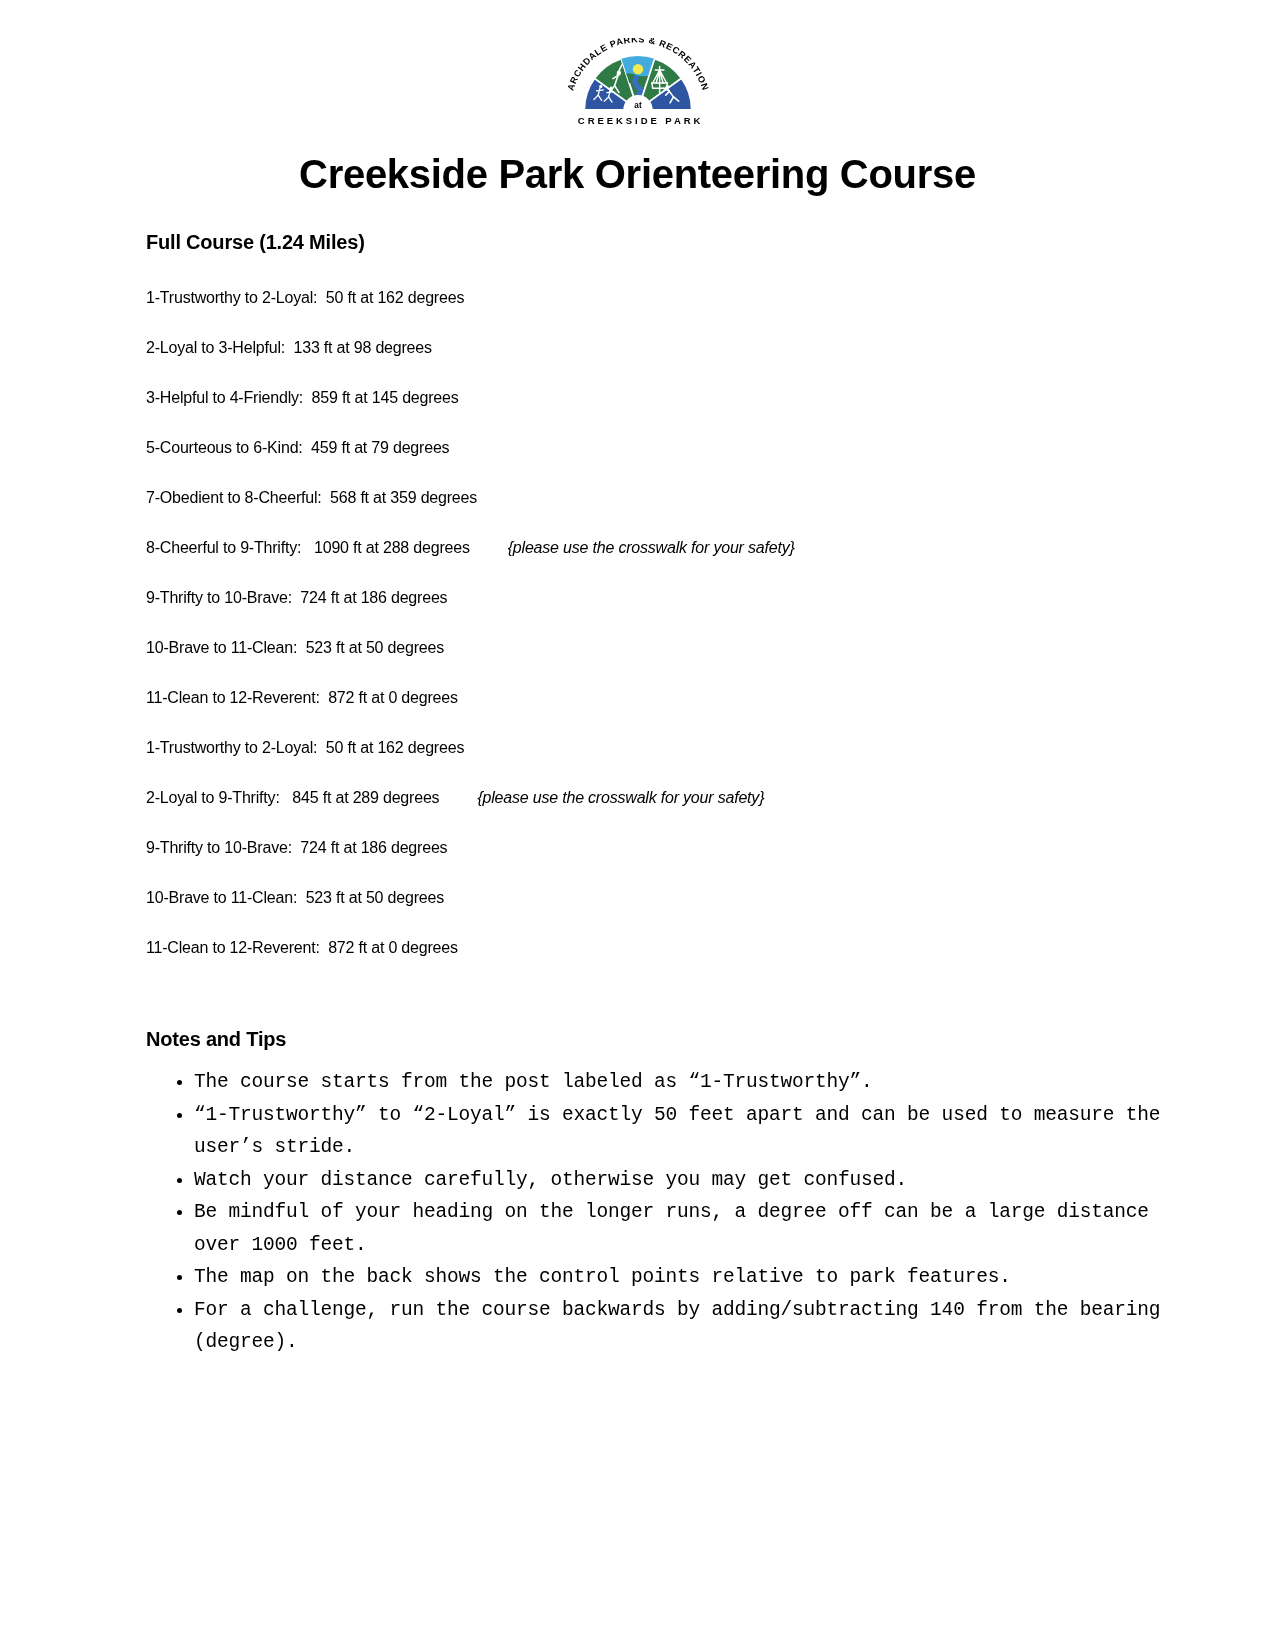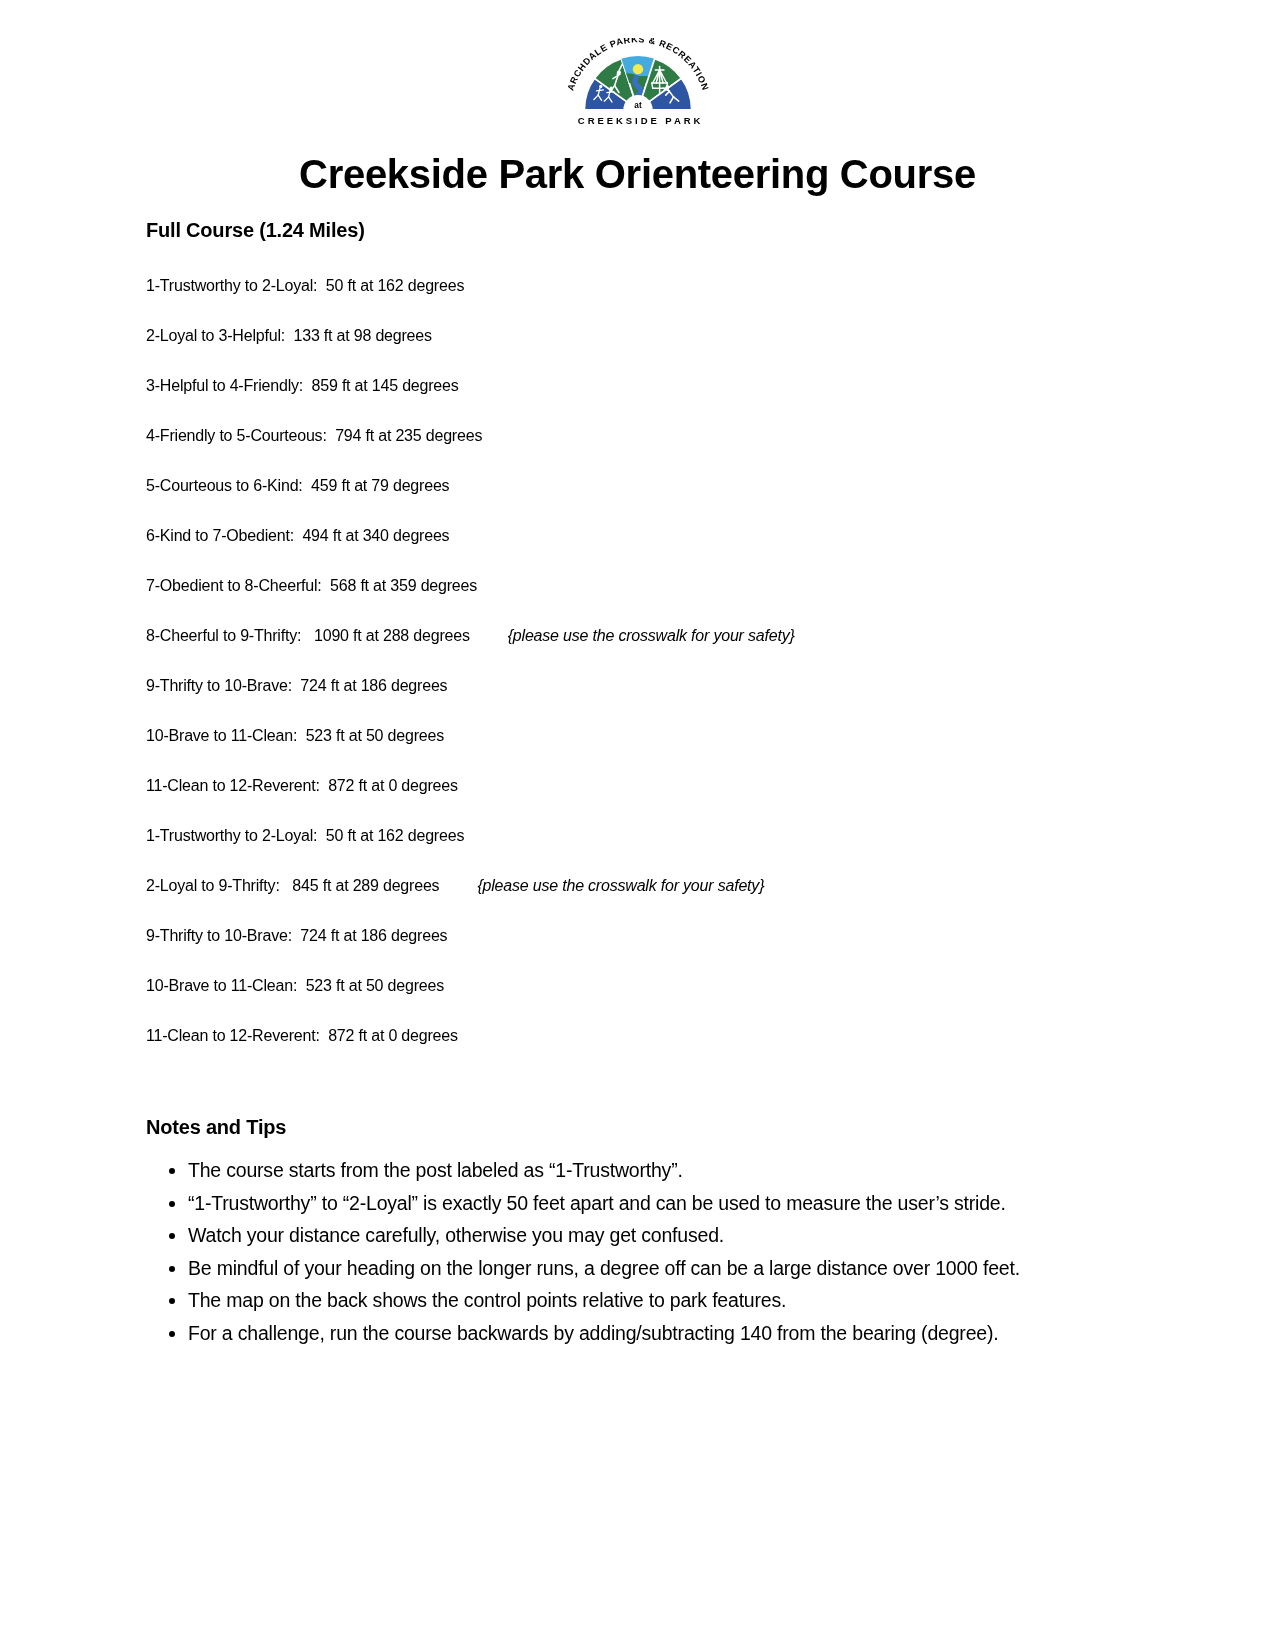--- a/index.html
+++ b/index.html
@@ -20,32 +20,32 @@
     position:absolute; top:152px; left:0; width:100%;
     text-align:center;
     font-size:40px; font-weight:bold; letter-spacing:-0.3px;
   }
   .content {
     position:absolute; top:218px; left:146px; right:100px;
   }
   .section-heading {
     font-size:20px; font-weight:bold; line-height:25px;
     letter-spacing:-0.2px;
-    margin:0 0 18px 0;
+    margin:12px 0 18px 0;
   }
   .section-heading.alt { margin-top:64px; }
   .section-heading.notes { margin-top:54px; margin-bottom:14px; }
   .leg {
     font-size:16px; line-height:50px; letter-spacing:-0.2px;
     white-space:pre; margin:0;
   }
   .crosswalk-note { margin-left:38px; white-space:pre;font-style:italic; }
   ul.tips {
     list-style:disc outside;
-    margin:6px; padding-left:36px;
+    margin:12px; padding-left:36px;font-family:Liberation Mono, monospace;
   }
   ul.tips li {
     font-size:19.5px; line-height:32.5px; letter-spacing:-0.2px;
   }
   svg text { font-family:"Liberation Sans","DejaVu Sans",sans-serif; }
 </style>
 </head>
 <body>
 
 <div class="page">
@@ -131,23 +131,21 @@
 
   <div class="title">Creekside Park Orienteering Course</div>
 
   <div class="content">
 
     <div class="section-heading">Full Course (1.24 Miles)</div>
 
     <p class="leg"><span>1-Trustworthy to 2-Loyal:  50 ft at 162 degrees</span></p>
     <p class="leg"><span>2-Loyal to 3-Helpful:  133 ft at 98 degrees</span></p>
     <p class="leg"><span>3-Helpful to 4-Friendly:  859 ft at 145 degrees</span></p>
-    <p class="leg"><span>4-Friendly to 5-Courteous:  794 ft at 235 degrees</span></p>
     <p class="leg"><span>5-Courteous to 6-Kind:  459 ft at 79 degrees</span></p>
-    <p class="leg"><span>6-Kind to 7-Obedient:  494 ft at 340 degrees</span></p>
     <p class="leg"><span>7-Obedient to 8-Cheerful:  568 ft at 359 degrees</span></p>
     <p class="leg"><span>8-Cheerful to 9-Thrifty:   1090 ft at 288 degrees</span><span class="crosswalk-note">{please use the crosswalk for your safety}</span></p>
     <p class="leg"><span>9-Thrifty to 10-Brave:  724 ft at 186 degrees</span></p>
     <p class="leg"><span>10-Brave to 11-Clean:  523 ft at 50 degrees</span></p>
     <p class="leg"><span>11-Clean to 12-Reverent:  872 ft at 0 degrees</span></p>
 
 
     <p class="leg"><span>1-Trustworthy to 2-Loyal:  50 ft at 162 degrees</span></p>
     <p class="leg"><span>2-Loyal to 9-Thrifty:   845 ft at 289 degrees</span><span class="crosswalk-note">{please use the crosswalk for your safety}</span></p>
     <p class="leg"><span>9-Thrifty to 10-Brave:  724 ft at 186 degrees</span></p>

